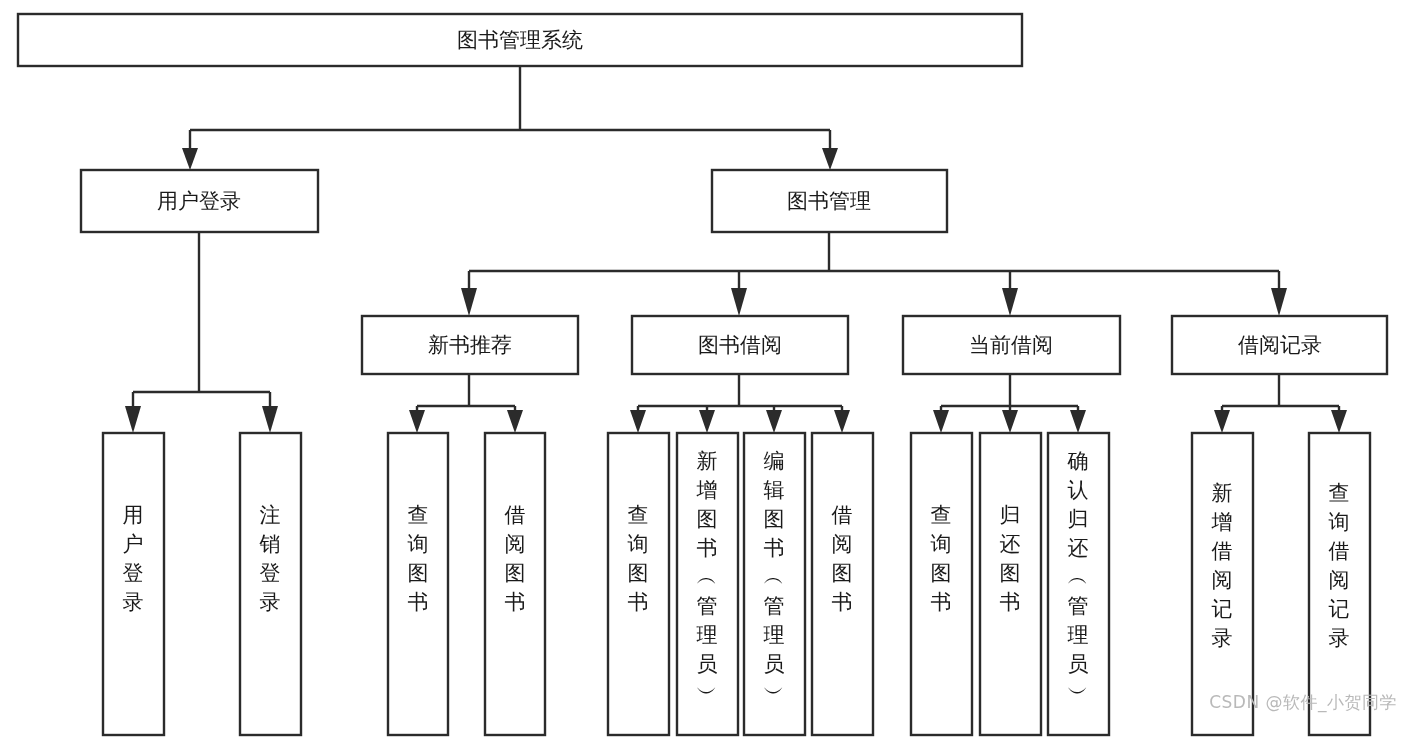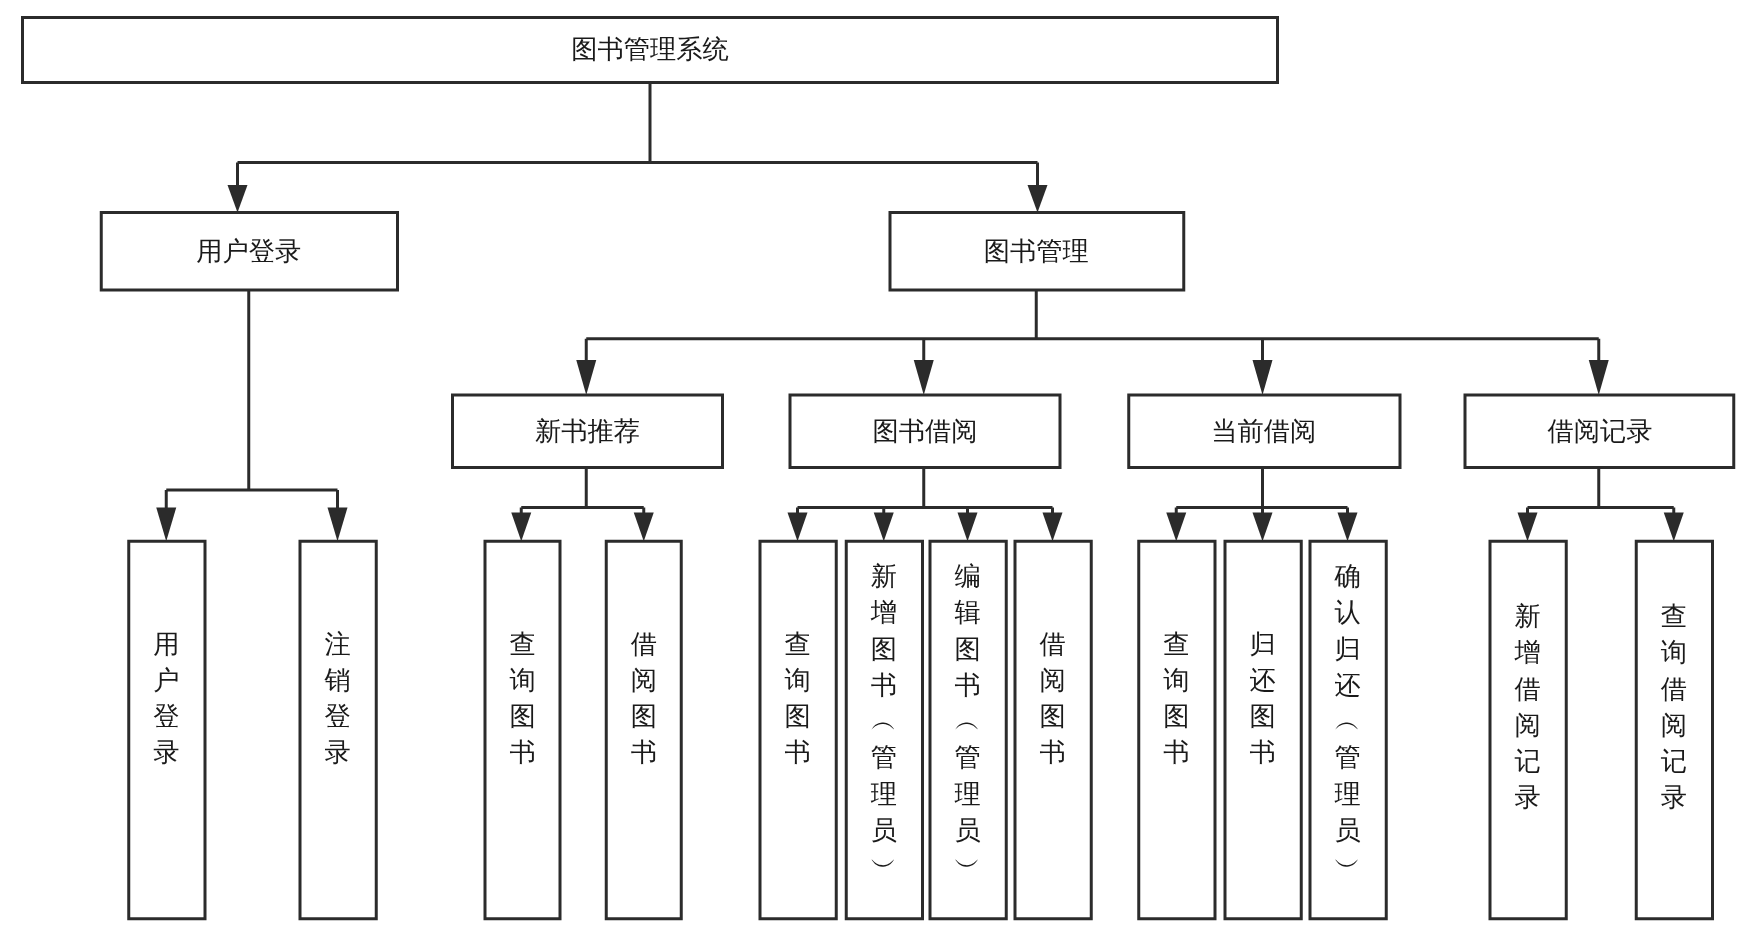--- a/index.html
+++ b/index.html
@@ -221,13 +221,14 @@
       <rect class="node-box" x="1192" y="433" width="61" height="302"></rect>
       <text class="vlabel-char" x="1222" y="494"><tspan x="1222" dy="0">新</tspan><tspan x="1222" dy="29">增</tspan><tspan x="1222" dy="29">借</tspan><tspan x="1222" dy="29">阅</tspan><tspan x="1222" dy="29">记</tspan><tspan x="1222" dy="29">录</tspan></text>
     </g>
     <g>
       <rect class="node-box" x="1309" y="433" width="61" height="302"></rect>
       <text class="vlabel-char" x="1339" y="494"><tspan x="1339" dy="0">查</tspan><tspan x="1339" dy="29">询</tspan><tspan x="1339" dy="29">借</tspan><tspan x="1339" dy="29">阅</tspan><tspan x="1339" dy="29">记</tspan><tspan x="1339" dy="29">录</tspan></text>
     </g>
 
   </svg>
 
+  <div class="watermark">CSDN @软件_小贺同学</div>
 </div>
 
 </body></html>

